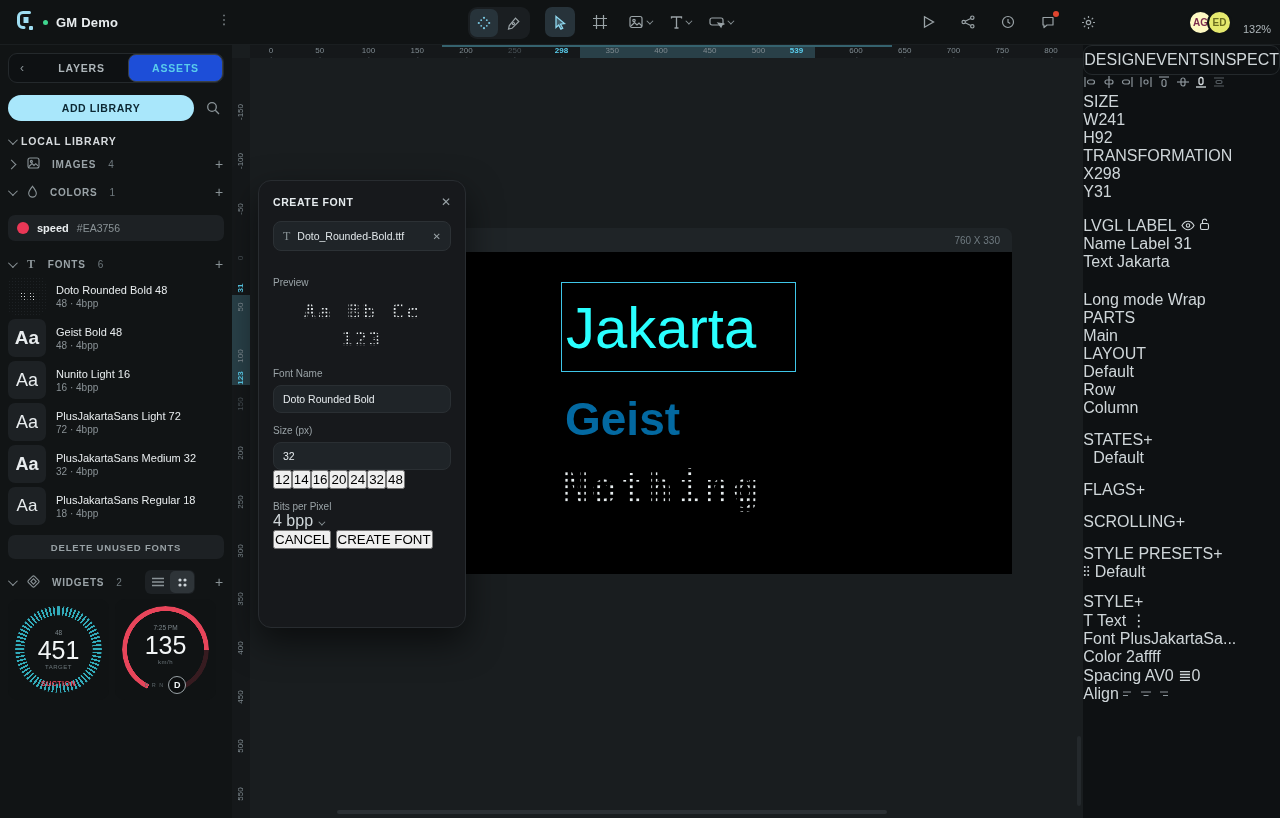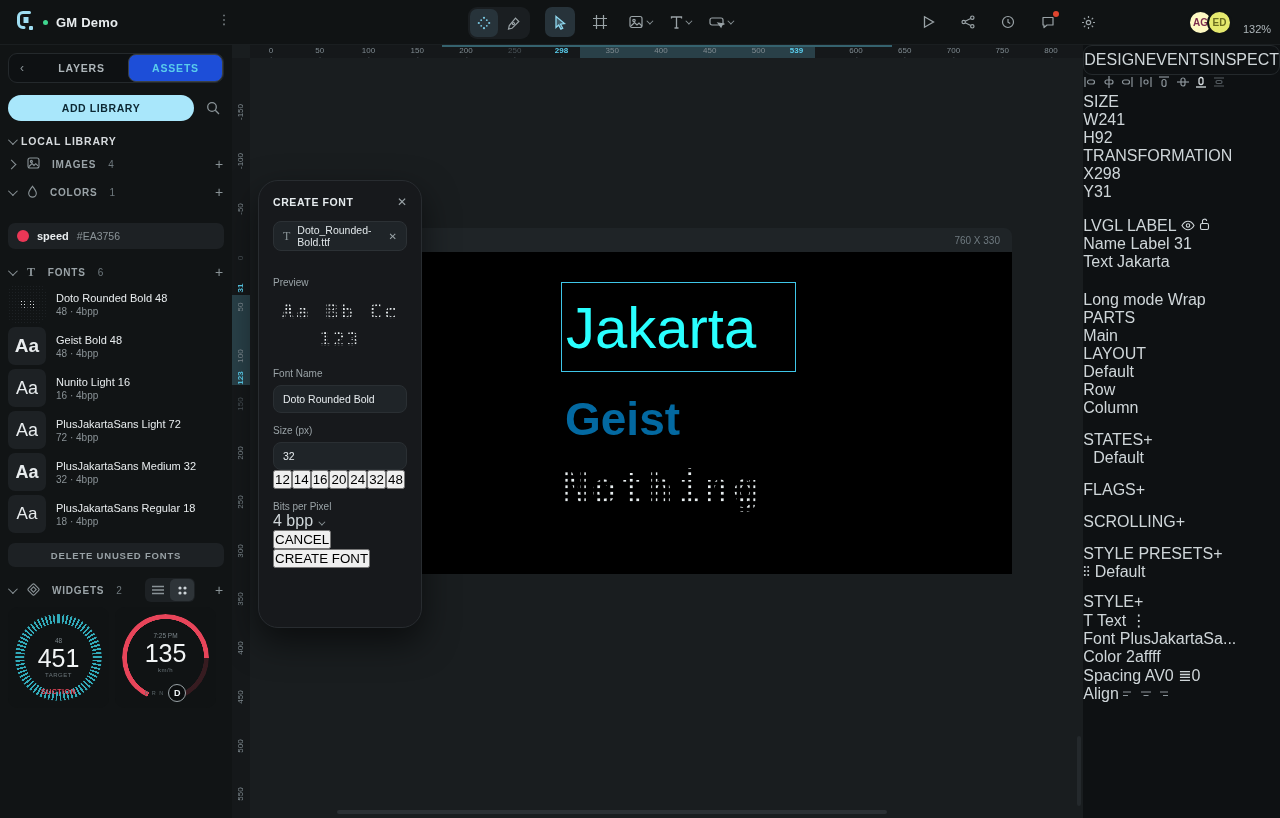--- a/index.html
+++ b/index.html
@@ -38,21 +38,21 @@
   .tab.active { background:#1d4ed8; border:1px solid #3a4146; color:#59cdec; }
   .addlib-row { margin-top:12px; display:flex; align-items:center; gap:8px; }
   .addlib { flex:1; height:26px; border:0; border-radius:13px; background:#a9e7fb; color:#0c2733; font-size:10.5px; font-weight:bold; letter-spacing:.6px; cursor:pointer; font-family:"Liberation Sans",sans-serif; }
   .icon-btn { background:none; border:0; color:#8a9397; cursor:pointer; display:flex; align-items:center; justify-content:center; width:22px; height:22px; }
   .sec-head { margin-top:14px; display:flex; align-items:center; gap:6px; font-size:10.5px; font-weight:bold; letter-spacing:.8px; color:#d6dadd; }
   .row-head { display:flex; align-items:center; gap:12px; height:22px; margin-top:6px; font-size:10px; font-weight:bold; letter-spacing:.8px; color:#9aa3a7; }
   .row-head .cnt { color:#707a7f; font-weight:normal; }
   .row-head .plus { margin-left:auto; font-size:14px; color:#8a9397; cursor:pointer; font-weight:normal; }
   .chev { display:inline-block; width:7px; height:7px; border-right:1.5px solid #8a9397; border-bottom:1.5px solid #8a9397; transform:rotate(45deg) translateY(-2px); cursor:pointer; flex:none; }
   .chev.r { transform:rotate(-45deg); }
-  .color-item { margin-top:20px; height:26px; display:flex; align-items:center; gap:8px; background:#1d2124; border-radius:7px; padding:0 9px; cursor:pointer;text-align:center; }
+  .color-item { margin-top:12px; height:26px; display:flex; align-items:center; gap:8px; background:#1d2124; border-radius:7px; padding:0 9px; cursor:pointer;text-align:center; }
   .swatch-dot { width:12px; height:12px; border-radius:50%; }
   .color-name { font-size:11px; font-weight:bold; color:#e9edef; }
   .color-hex { font-size:10.5px; color:#8a9397; }
   .font-item { display:flex; align-items:center; gap:10px; height:42px; cursor:pointer; }
   .font-tile { width:38px; height:38px; border-radius:7px; background:#1d2124; display:flex; align-items:center; justify-content:center; color:#e8ecee; flex:none; }
   .fname { font-size:11px; color:#e8ecee; }
   .fmeta { font-size:10px; color:#8a9296; margin-top:2px; }
   .fp-doto { font-family:"DejaVu Sans Mono",monospace; font-weight:bold; font-size:14px; }
   .fp-bold { font-weight:800; font-size:19px; }
   .fp-light { font-weight:300; font-size:18px; }
@@ -94,21 +94,21 @@
   .frame-header { position:absolute; left:39px; top:183px; width:741px; height:24px; background:#1f2427; border-radius:8px 8px 0 0; display:flex; align-items:center; justify-content:flex-end; padding:0 12px; font-size:10px; color:#6f7a80; }
   .screen { position:absolute; left:39px; top:207px; width:741px; height:322px; background:#000; }
   .sel-box { position:absolute; left:290px; top:30px; width:235px; height:90px; border:1px solid #3fc6e8; display:flex; align-items:center; }
   .lbl-jakarta { font-size:58px; font-weight:300; color:#2affff; padding-left:4px; white-space:nowrap; }
   .lbl-geist { position:absolute; left:294px; top:140px; font-size:46px; font-weight:800; color:#0369a1; }
   .lbl-nothing { position:absolute; left:292px; top:212px; font-family:"DejaVu Sans Mono",monospace; font-weight:bold; font-size:42px; letter-spacing:3px; color:#e8eef0; -webkit-mask-size:6.5px 6.5px; mask-size:6.5px 6.5px; }
   .hscroll { position:absolute; left:105px; bottom:4px; width:550px; height:4px; border-radius:2px; background:#2b3034; }
   .vscroll { position:absolute; right:2px; bottom:12px; width:4px; height:70px; border-radius:2px; background:#24292c; }
 
   
-  .modal { position:absolute; left:26px; top:135px; width:164px; height:448px; background:#17191c; border:1px solid #282c30; border-radius:20px; box-shadow:0 14px 34px rgba(0,0,0,.55); z-index:10; padding:14px; }
+  .modal { position:absolute; left:26px; top:135px; width:208px; height:448px; background:#17191c; border:1px solid #282c30; border-radius:13px; box-shadow:0 14px 34px rgba(0,0,0,.55); z-index:10; padding:14px; }
   .modal-head { display:flex; align-items:center; justify-content:space-between; }
   .modal-title { font-size:10.5px; font-weight:bold; letter-spacing:.6px; color:#e6ebee; }
   .xbtn { color:#9aa3a7; font-size:12px; background:none; border:0; cursor:pointer; }
   .file-chip { margin-top:12px; height:30px; background:#1f2428; border:1px solid #2c3135; border-radius:8px; display:flex; align-items:center; gap:7px; padding:0 9px; }
   .file-chip .tglyph { color:#8a9397; font-size:12px; font-family:"Liberation Serif",serif; }
   .file-name { font-size:10.5px; color:#dfe5e8; flex:1; }
   .mlabel { margin-top:26px; font-size:10px; color:#9aa3a7; }
   .preview-box { margin-top:4px; height:66px; display:flex; flex-direction:column; align-items:center; justify-content:center; gap:4px; }
   .pv1 { font-family:"DejaVu Sans Mono",monospace; font-weight:bold; font-size:21px; color:#e9eef0; -webkit-mask-size:3.6px 3.6px; mask-size:3.6px 3.6px; letter-spacing:2px; }
   .pv2 { font-family:"DejaVu Sans Mono",monospace; font-weight:bold; font-size:19px; color:#e9eef0; -webkit-mask-size:3.4px 3.4px; mask-size:3.4px 3.4px; letter-spacing:2px; }

